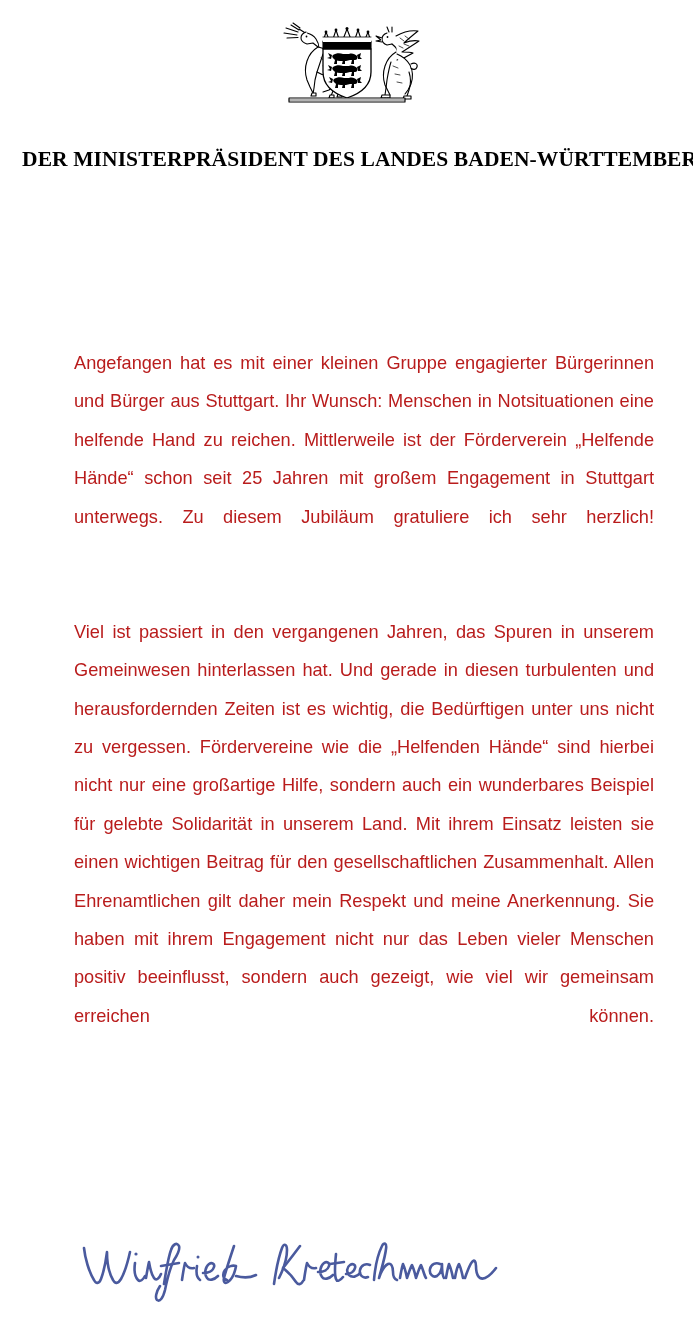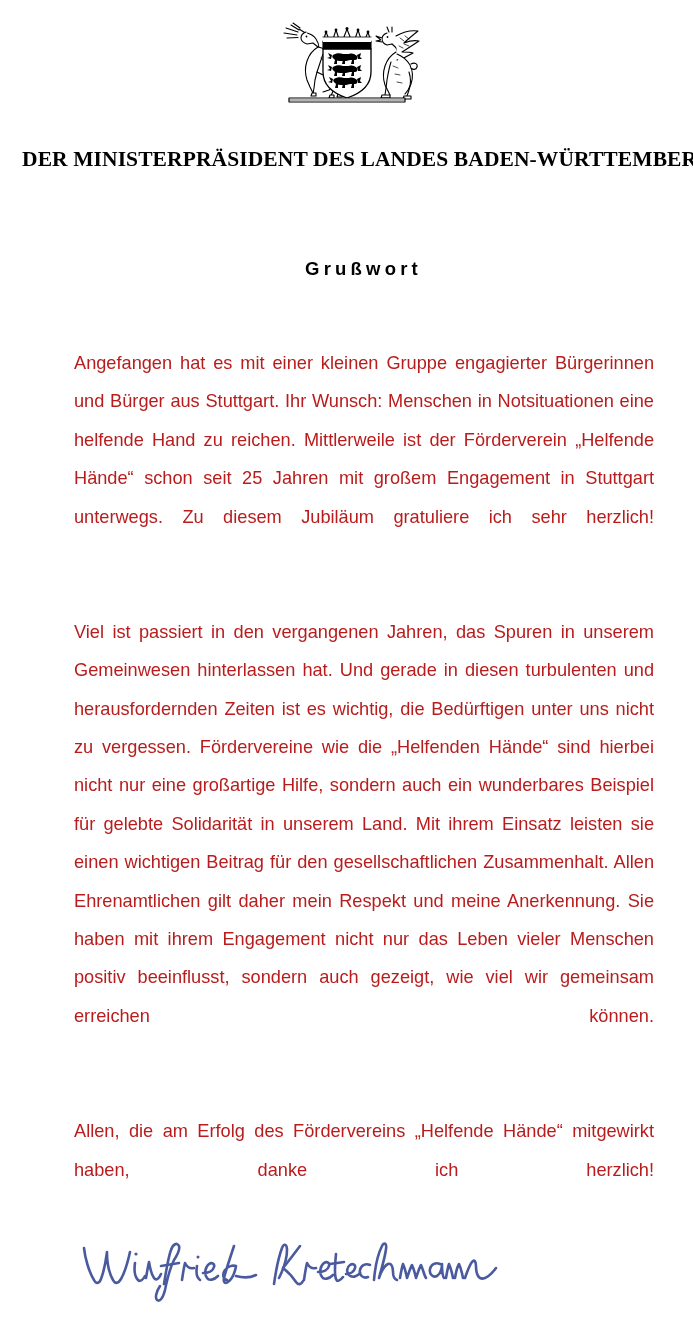--- a/index.html
+++ b/index.html
@@ -206,26 +206,24 @@
         </g>
 
         <rect x="26" y="84" width="116" height="4" fill="#ffffff" stroke="#000000" stroke-width="1.1"></rect>
         <path d="M26 86 L142 86" stroke-width="0.6"></path>
       </g>
     </svg>
   </div>
 
   <div class="letterhead">DER MINISTERPRÄSIDENT DES LANDES BADEN-WÜRTTEMBERG</div>
 
-  <div class="doc-title">Grußwort</div>
 
   <div class="body-text">
     <p>Angefangen hat es mit einer kleinen Gruppe engagierter Bürgerinnen und Bürger aus Stuttgart. Ihr Wunsch: Menschen in Notsituationen eine helfende Hand zu reichen. Mittlerweile ist der Förderverein „Helfende Hände“ schon seit 25 Jahren mit großem Engagement in Stuttgart unterwegs. Zu diesem Jubiläum gratuliere ich sehr herzlich!</p>
     <p>Viel ist passiert in den vergangenen Jahren, das Spuren in unserem Gemeinwesen hinterlassen hat. Und gerade in diesen turbulenten und herausfordernden Zeiten ist es wichtig, die Bedürftigen unter uns nicht zu vergessen. Fördervereine wie die „Helfenden Hände“ sind hierbei nicht nur eine großartige Hilfe, sondern auch ein wunderbares Beispiel für gelebte Solidarität in unserem Land. Mit ihrem Einsatz leisten sie einen wichtigen Beitrag für den gesellschaftlichen Zusammenhalt. Allen Ehrenamtlichen gilt daher mein Respekt und meine Anerkennung. Sie haben mit ihrem Engagement nicht nur das Leben vieler Menschen positiv beeinflusst, sondern auch gezeigt, wie viel wir gemeinsam erreichen können.</p>
-    <p>Allen, die am Erfolg des Fördervereins „Helfende Hände“ mitgewirkt haben, danke ich herzlich!</p>
   </div>
 
   <div class="signature">
     <svg width="470" height="78" viewBox="0 0 470 78" aria-hidden="true">
       <g fill="none" stroke="#4a5a9e" stroke-width="2.6" stroke-linecap="round" stroke-linejoin="round">
 
         <path d="M6 20 C7 30 11 44 16 52 C18 56 21 56 23 51 C26 43 28 32 29 24
                  C29 33 31 45 35 52 C37 56 40 56 43 51 C47 44 50 33 52 24"></path>
 
         <path d="M57 35 C56 42 57 49 60 52 C62 54 65 52 67 48"></path>

